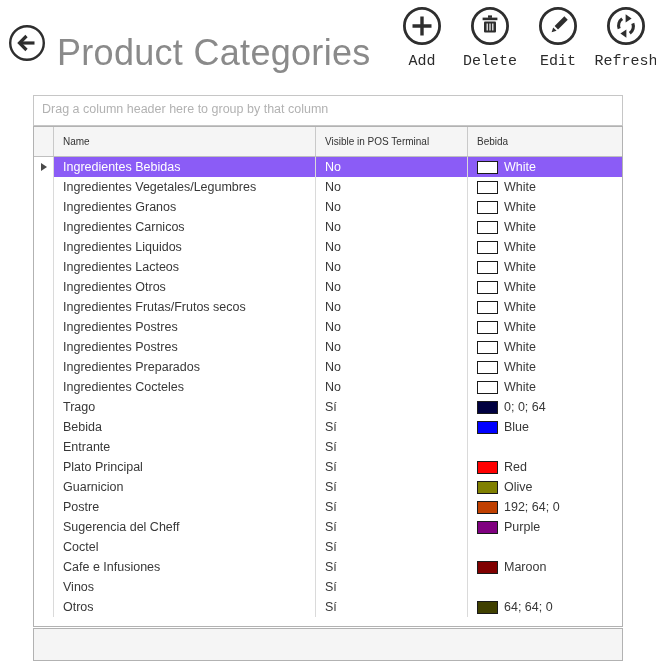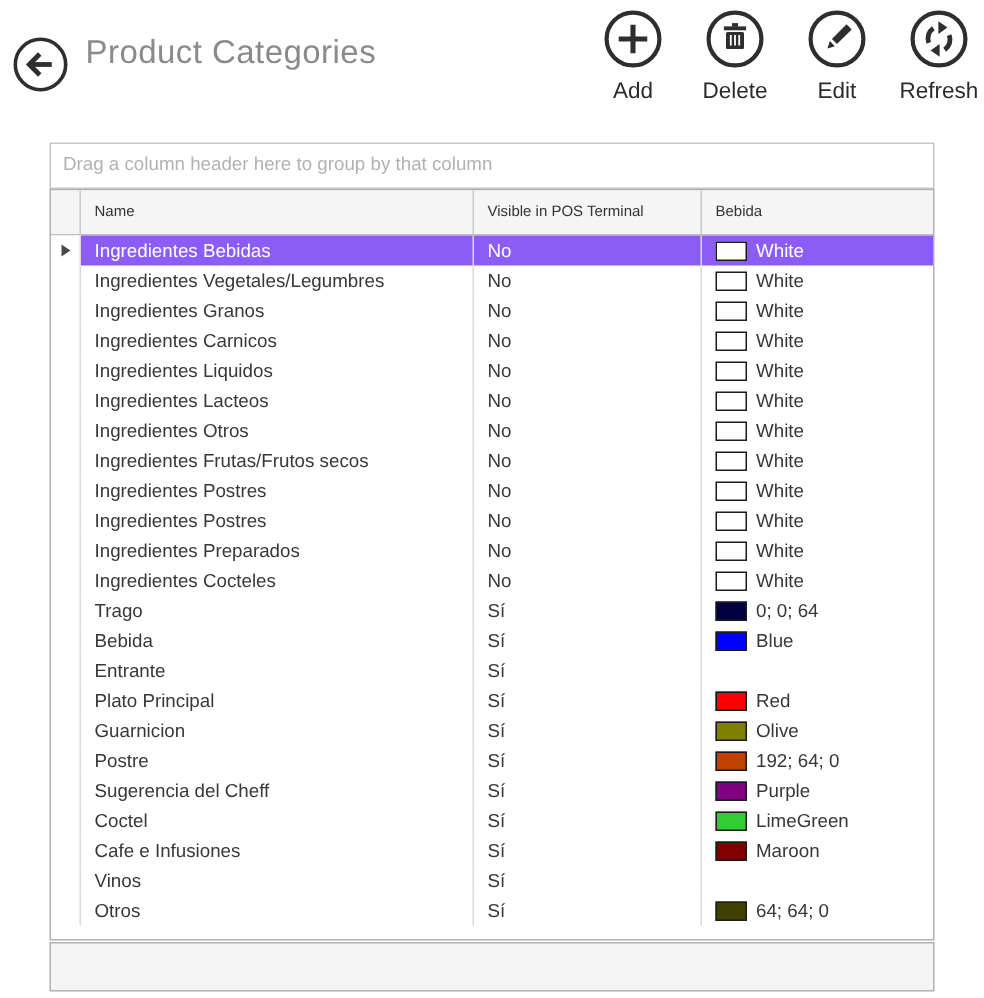--- a/index.html
+++ b/index.html
@@ -6,22 +6,22 @@
   body{
     width:656px;height:665px;background:#ffffff;overflow:hidden;
     font-family:"Liberation Sans", sans-serif;
     -webkit-font-smoothing:antialiased;
   }
   .app{position:relative;width:656px;height:665px;}
 
   
   .topbar{position:relative;height:95px;}
   .back-btn{position:absolute;left:8px;top:24px;width:38px;height:38px;cursor:pointer;background:none;border:none;padding:0;}
-  .page-title{position:absolute;left:57px;top:22px;font-size:22px;font-weight:300;color:#8a8a8a;letter-spacing:0.3px;white-space:nowrap;}
-  .toolbar{position:absolute;top:5px;right:0;display:flex;gap:8px;}
+  .page-title{position:absolute;left:57px;top:32px;font-size:36px;font-weight:300;color:#8a8a8a;letter-spacing:0.3px;white-space:nowrap;}
+  .toolbar{position:absolute;top:5px;right:0;display:flex;gap:8px;font-family:Liberation Mono, monospace;}
   .tool{display:flex;flex-direction:column;align-items:center;width:60px;background:none;border:none;padding:0;cursor:pointer;font-family:inherit;}
   .tool svg{width:42px;height:42px;}
   .tool-label{margin-top:2px;font-size:15px;color:#2b2b2b;white-space:nowrap;}
 
   
   .content{position:absolute;left:33px;top:95px;width:590px;}
   .group-bar{box-sizing:border-box;height:31px;line-height:26px;border:1px solid #c6c6c6;background:#fff;
              color:#b2b2b2;font-size:12.5px;padding:0 8px;white-space:nowrap;overflow:hidden;}
 
   .grid{box-sizing:border-box;height:501px;border:1px solid #b2b2b2;background:#fff;}
@@ -310,24 +310,20 @@
     <div class="bc c-color">
       <span class="swatch" style="background: rgb(128, 0, 128);"></span>
       <span>Purple</span>
     </div>
   </div>
 
   <div class="row">
     <div class="c-ind"></div>
     <div class="bc c-name">Coctel</div>
     <div class="bc c-vis">Sí</div>
-    <div class="bc c-color">
-      <span class="swatch" style="background: rgb(50, 205, 50);"></span>
-      <span>LimeGreen</span>
-    </div>
   </div>
 
   <div class="row">
     <div class="c-ind"></div>
     <div class="bc c-name">Cafe e Infusiones</div>
     <div class="bc c-vis">Sí</div>
     <div class="bc c-color">
       <span class="swatch" style="background: rgb(128, 0, 0);"></span>
       <span>Maroon</span>
     </div>

